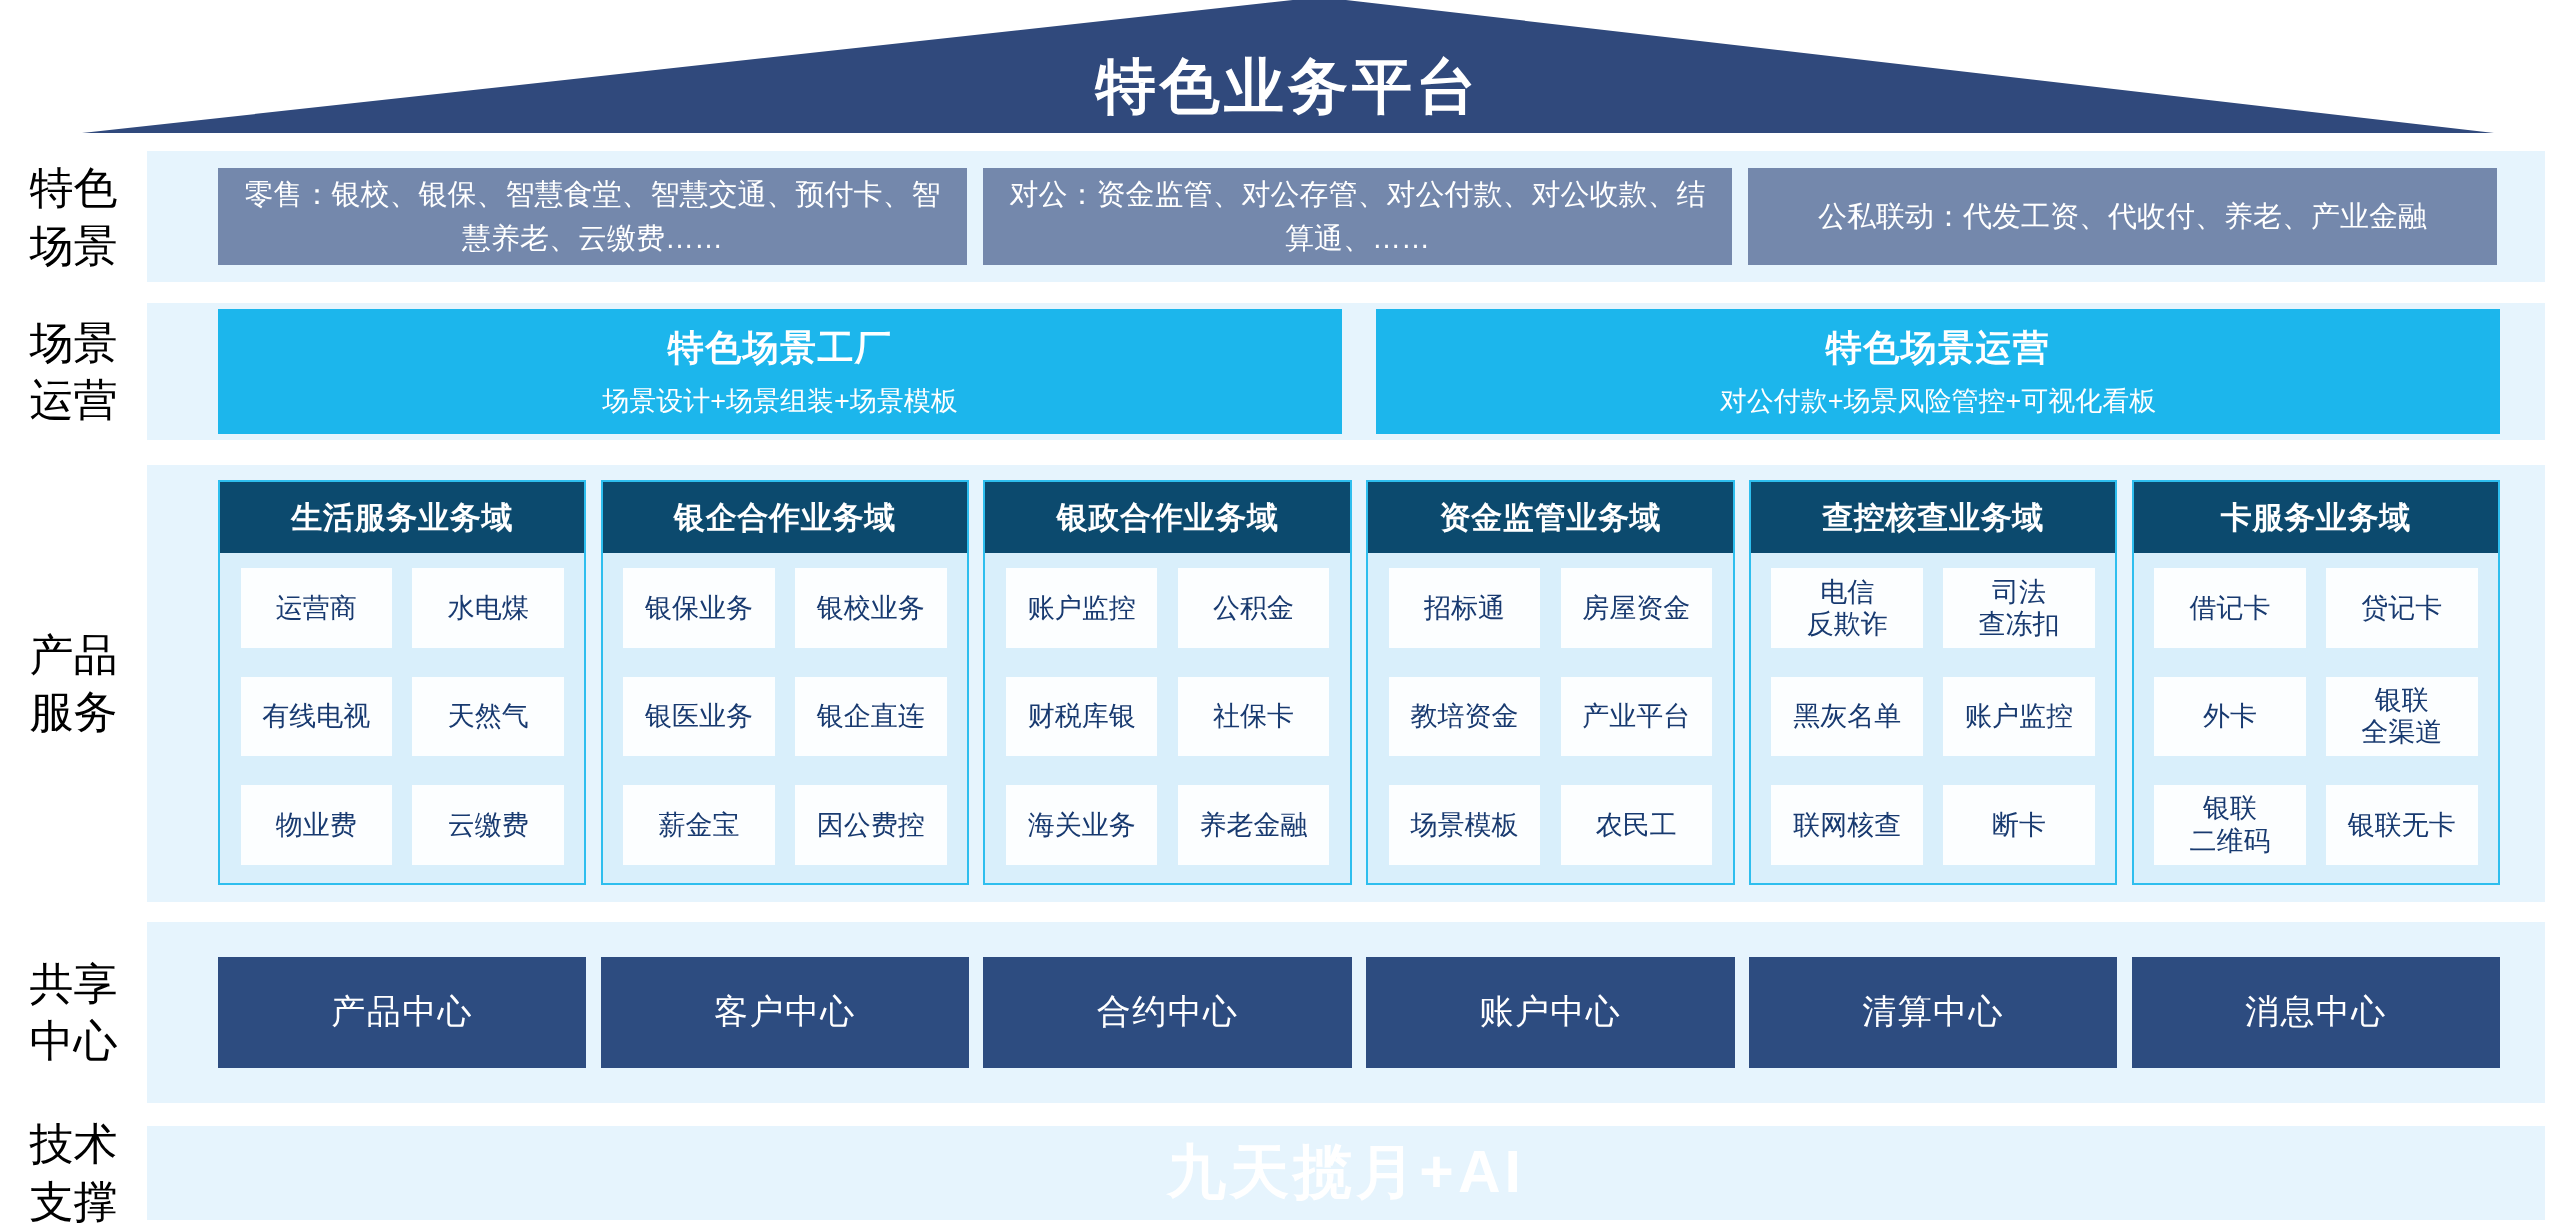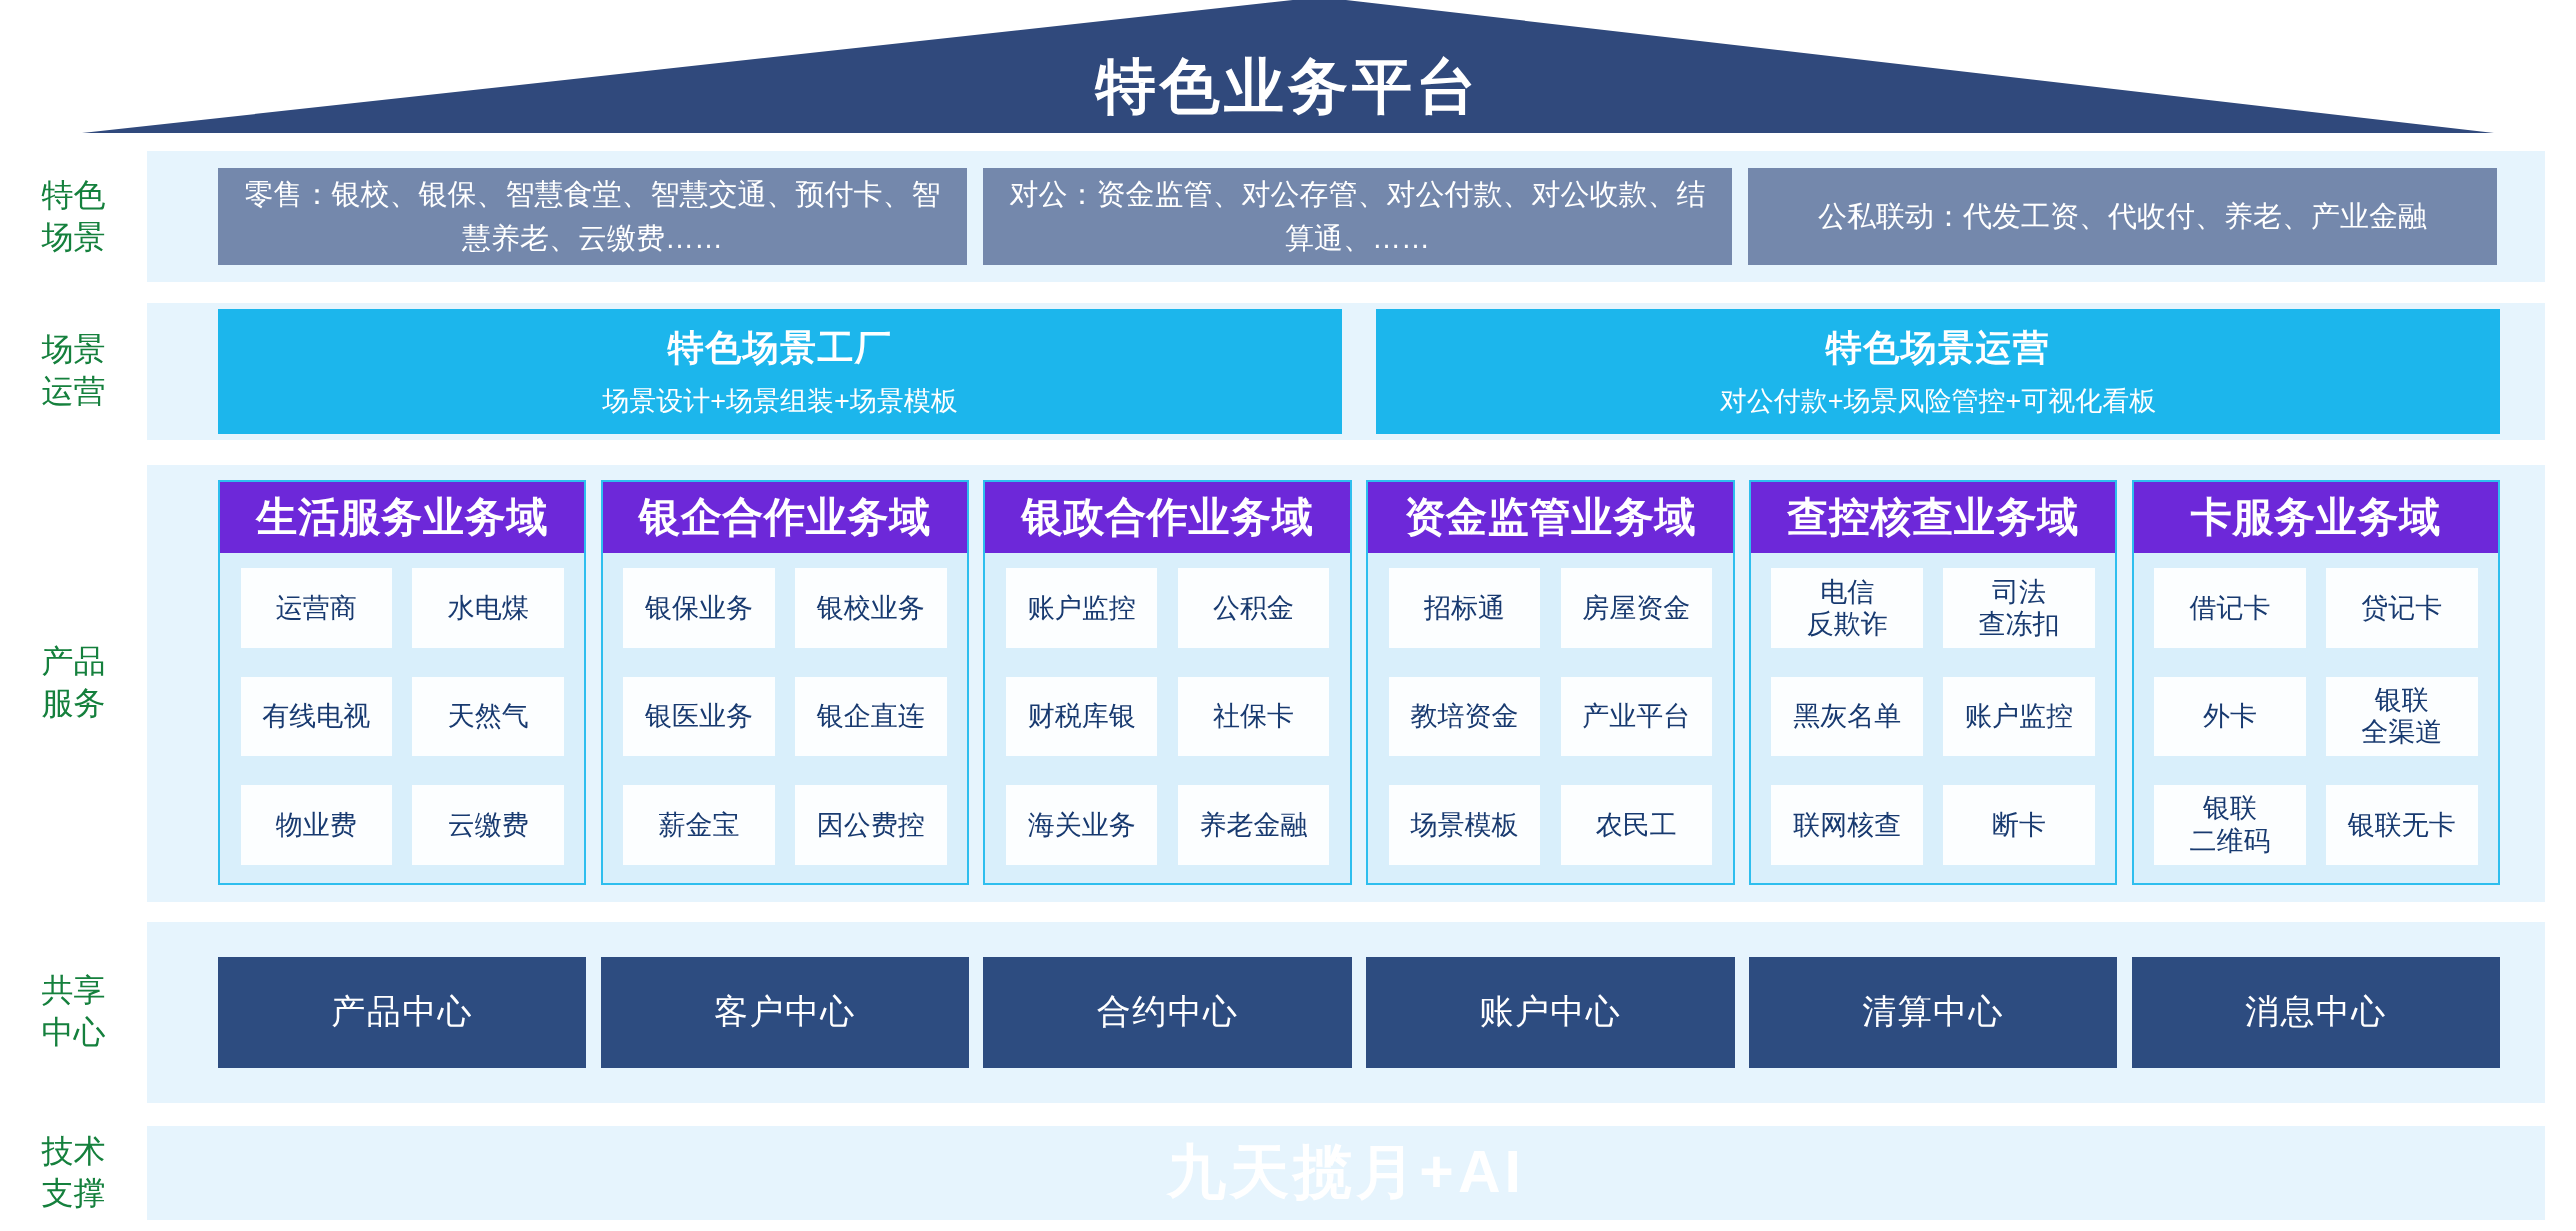--- a/index.html
+++ b/index.html
@@ -33,23 +33,23 @@
     letter-spacing: 4.1px;
   }
 
   
   .band { display: flex; }
   .band .label-col {
     flex: 0 0 147px;
     display: flex;
     align-items: center;
     justify-content: center;
-    font-size: 32px;
+    font-size: 44px;
     line-height: 1.3;
-    color: #15803d;
+    color: #000000;
     white-space: pre-line;
     text-align: center;
   }
   .band .content {
     flex: 1;
     margin-right: 31px;
     background: #e6f4fd;
   }
 
   
@@ -106,23 +106,23 @@
   .product-col {
     flex: 1 1 0;
     display: flex;
     flex-direction: column;
     background: #d9effb;
     border: 2.1px solid #2ebeee;
   }
   .col-header {
     height: 71px;
     flex: 0 0 71px;
-    background: #6d28d9;
-    color: #ffffff;
-    font-size: 41px;
+    background: #0c4a6e;
+    color: #ffffff;
+    font-size: 31px;
     font-weight: bold;
     display: flex;
     align-items: center;
     justify-content: center;
     letter-spacing: 0.7px;
   }
   .col-cells {
     flex: 1;
     display: grid;
     grid-template-columns: 1fr 1fr;

